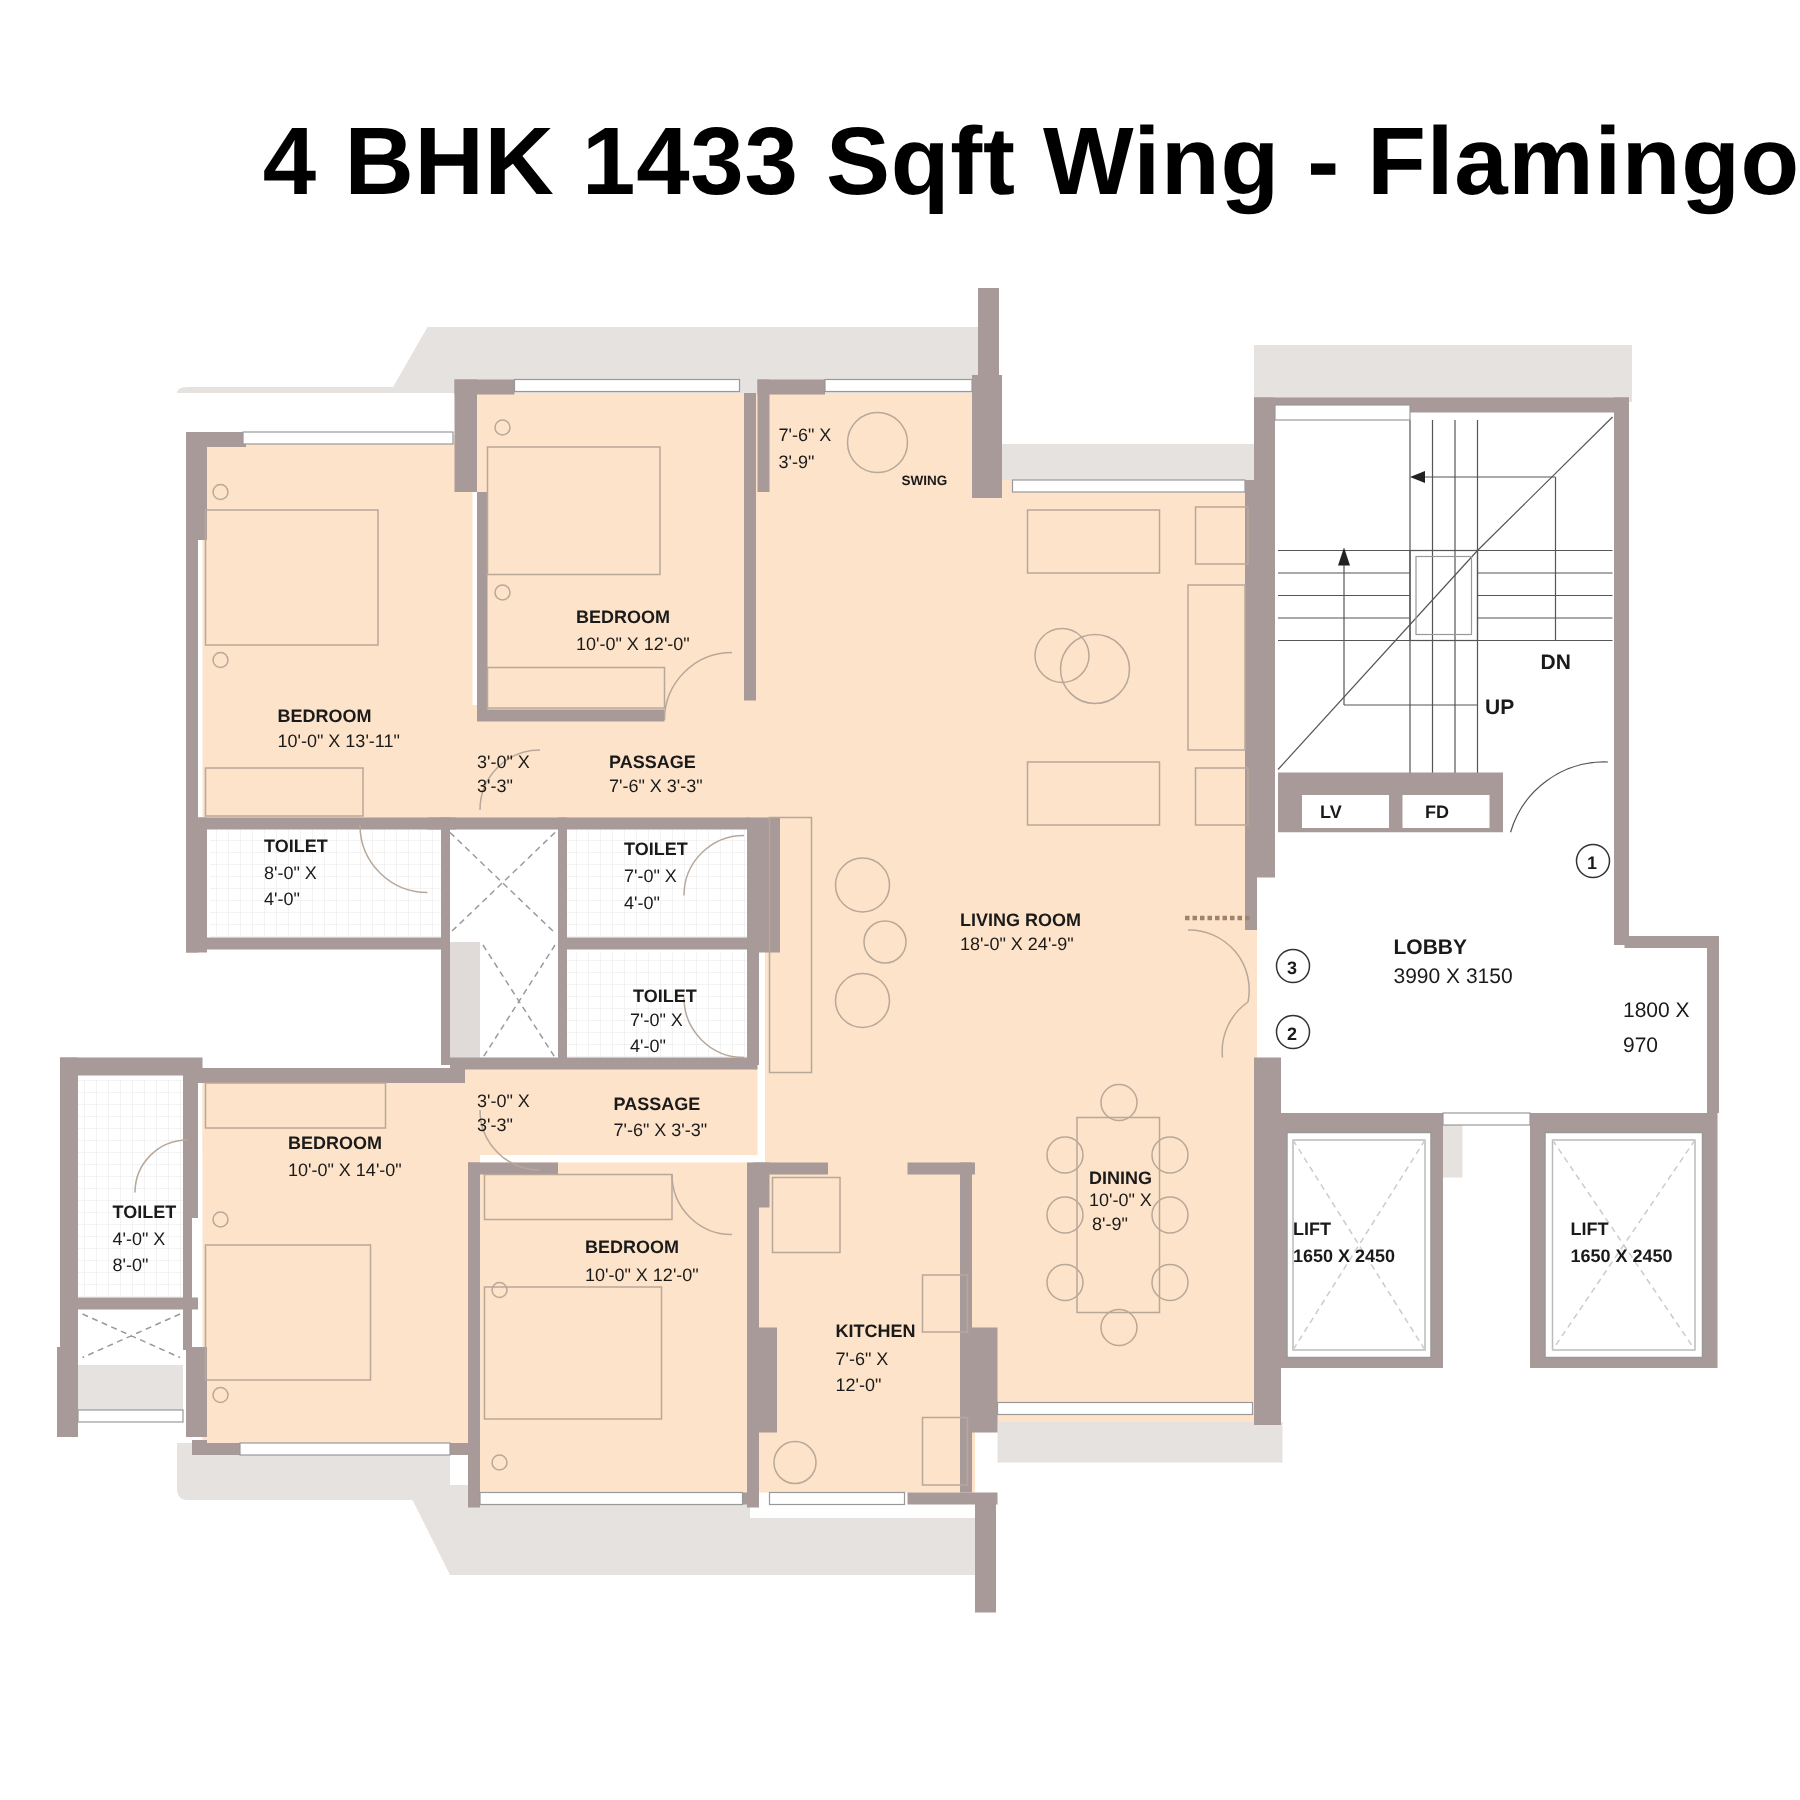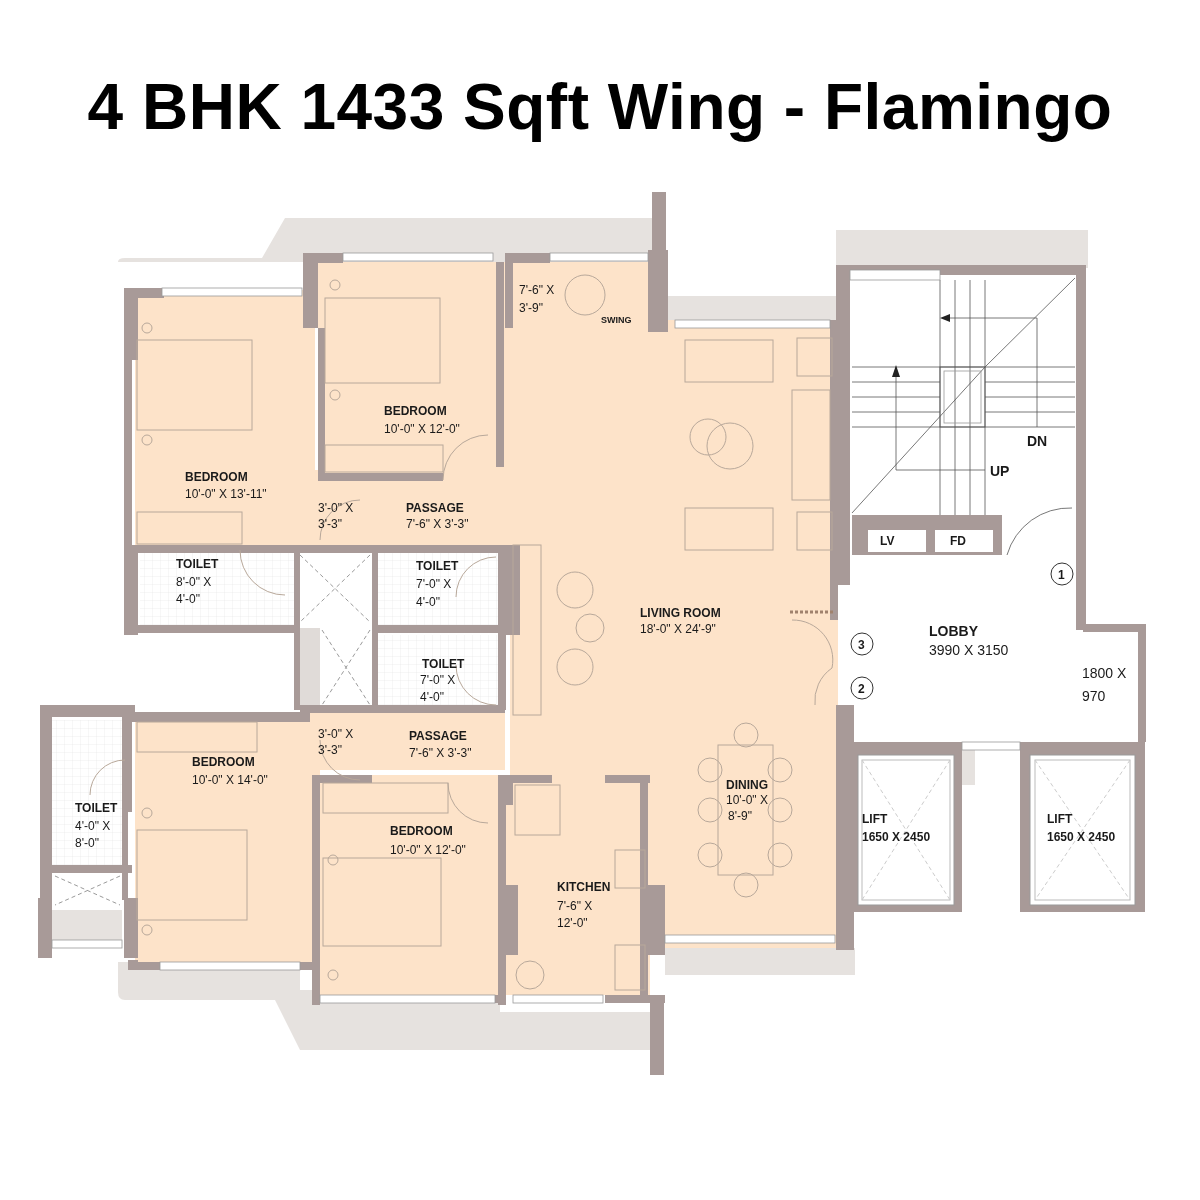--- a/index.html
+++ b/index.html
@@ -1,17 +1,17 @@
 <!DOCTYPE html>
 <html><head>
 <meta charset="utf-8">
 <style>
   html,body{margin:0;padding:0;background:#ffffff;}
   body{width:1200px;height:1200px;position:relative;overflow:hidden;font-family:"Liberation Sans",sans-serif;}
-  .title{position:absolute;left:0;top:70px;width:1200px;text-align:center;font-size:64px;font-weight:bold;color:#000;letter-spacing:0.5px;font-family:"Liberation Sans",sans-serif;}
+  .title{position:absolute;left:0;top:70px;width:1200px;text-align:right;font-size:64px;font-weight:bold;color:#000;letter-spacing:0.5px;font-family:"Liberation Sans",sans-serif;}
   svg{position:absolute;left:0;top:0;}
   .lbl{font-family:"Liberation Sans",sans-serif;fill:#1a1a1a;}
   .rn{font-size:12px;font-weight:bold;}
   .dim{font-size:12px;}
   .big{font-size:14px;font-weight:bold;}
   .bigd{font-size:14px;}
 </style>
 </head>
 <body>
 

